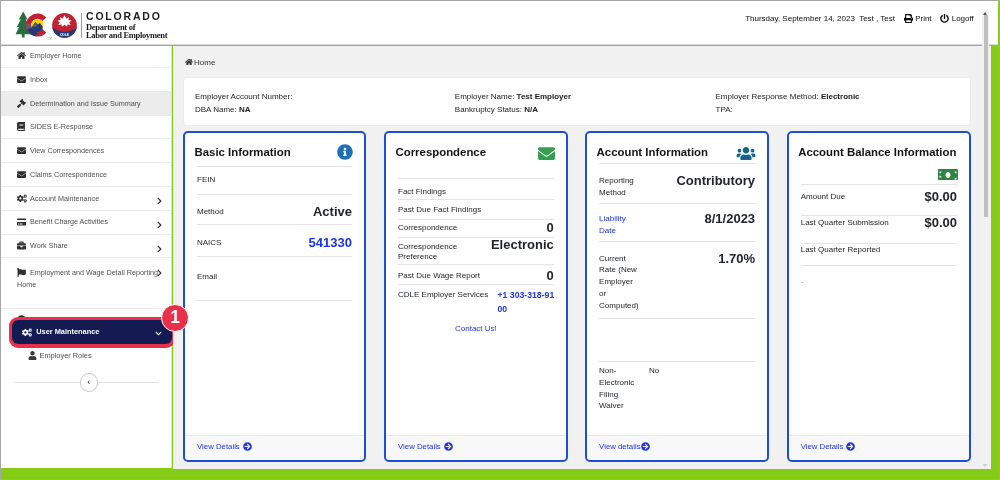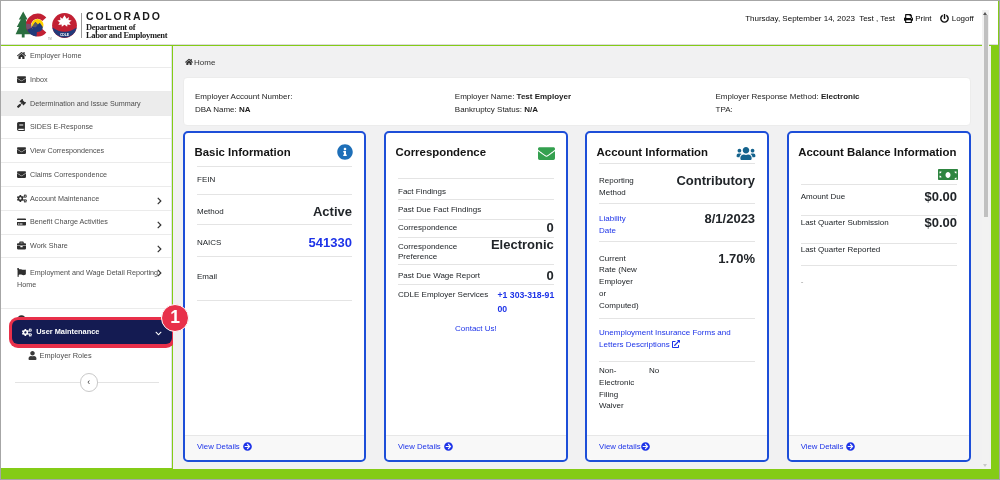--- a/index.html
+++ b/index.html
@@ -218,23 +218,20 @@
       <div class="chr" style="top:30.8px;"></div>
       <div class="lab" style="top:42.6px;width:40px;">Reporting Method</div>
         <div class="val" style="top:42.6px;">Contributory</div>
       <div class="chr" style="top:70.7px;"></div>
       <div class="lab blue" style="top:80.7px;width:40px;">Liability Date</div>
         <div class="val" style="top:80.7px;">8/1/2023</div>
       <div class="chr" style="top:108.8px;"></div>
       <div class="lab" style="top:120.1px;width:40px;">Current Rate (New Employer or Computed)</div>
         <div class="val" style="top:120.1px;">1.70%</div>
       <div class="chr" style="top:185px;"></div>
-      <div class="lab blue" style="top:194.5px;width:155px;">Unemployment Insurance Forms and Letters Descriptions <svg width="8" height="8" viewBox="0 0 512 512" fill="#1d33e8" style="vertical-align:-1px;">
-            <path d="M432,320H400a16,16,0,0,0-16,16V448H64V128H208a16,16,0,0,0,16-16V80a16,16,0,0,0-16-16H48A48,48,0,0,0,0,112V464a48,48,0,0,0,48,48H400a48,48,0,0,0,48-48V336A16,16,0,0,0,432,320ZM488,0h-128c-21.37,0-32.05,25.91-17,41l35.73,35.73L135,320.37a24,24,0,0,0,0,34L157.67,377a24,24,0,0,0,34,0L435.28,133.32,471,169c15,15,41,4.5,41-17V24A24,24,0,0,0,488,0Z"></path>
-          </svg></div>
       <div class="chr" style="top:228.6px;"></div>
       <div class="lab" style="top:232.5px;width:40px;">Non-Electronic Filing Waiver</div>
       <div class="lab" style="top:232.5px;left:62px;">No</div>
       <div class="cfoot">View details<svg width="9" height="9" viewBox="0 0 512 512" fill="#1d33e8" style="margin-left:0;">
             <path d="M256 8c137 0 248 111 248 248S393 504 256 504 8 393 8 256 119 8 256 8zm-28.9 143.6l75.5 72.4H120c-13.3 0-24 10.7-24 24v16c0 13.3 10.7 24 24 24h182.6l-75.5 72.4c-9.7 9.3-9.9 24.8-.4 34.3l11 10.9c9.4 9.4 24.6 9.4 33.9 0L404.3 273c9.4-9.4 9.4-24.6 0-33.9L271.6 106.3c-9.4-9.4-24.6-9.4-33.9 0l-11 10.9c-9.5 9.6-9.3 25.1.4 34.4z"></path>
           </svg></div>
     </div>
 
     <div class="card" id="card4">
       <div class="ct">Account Balance Information</div>

